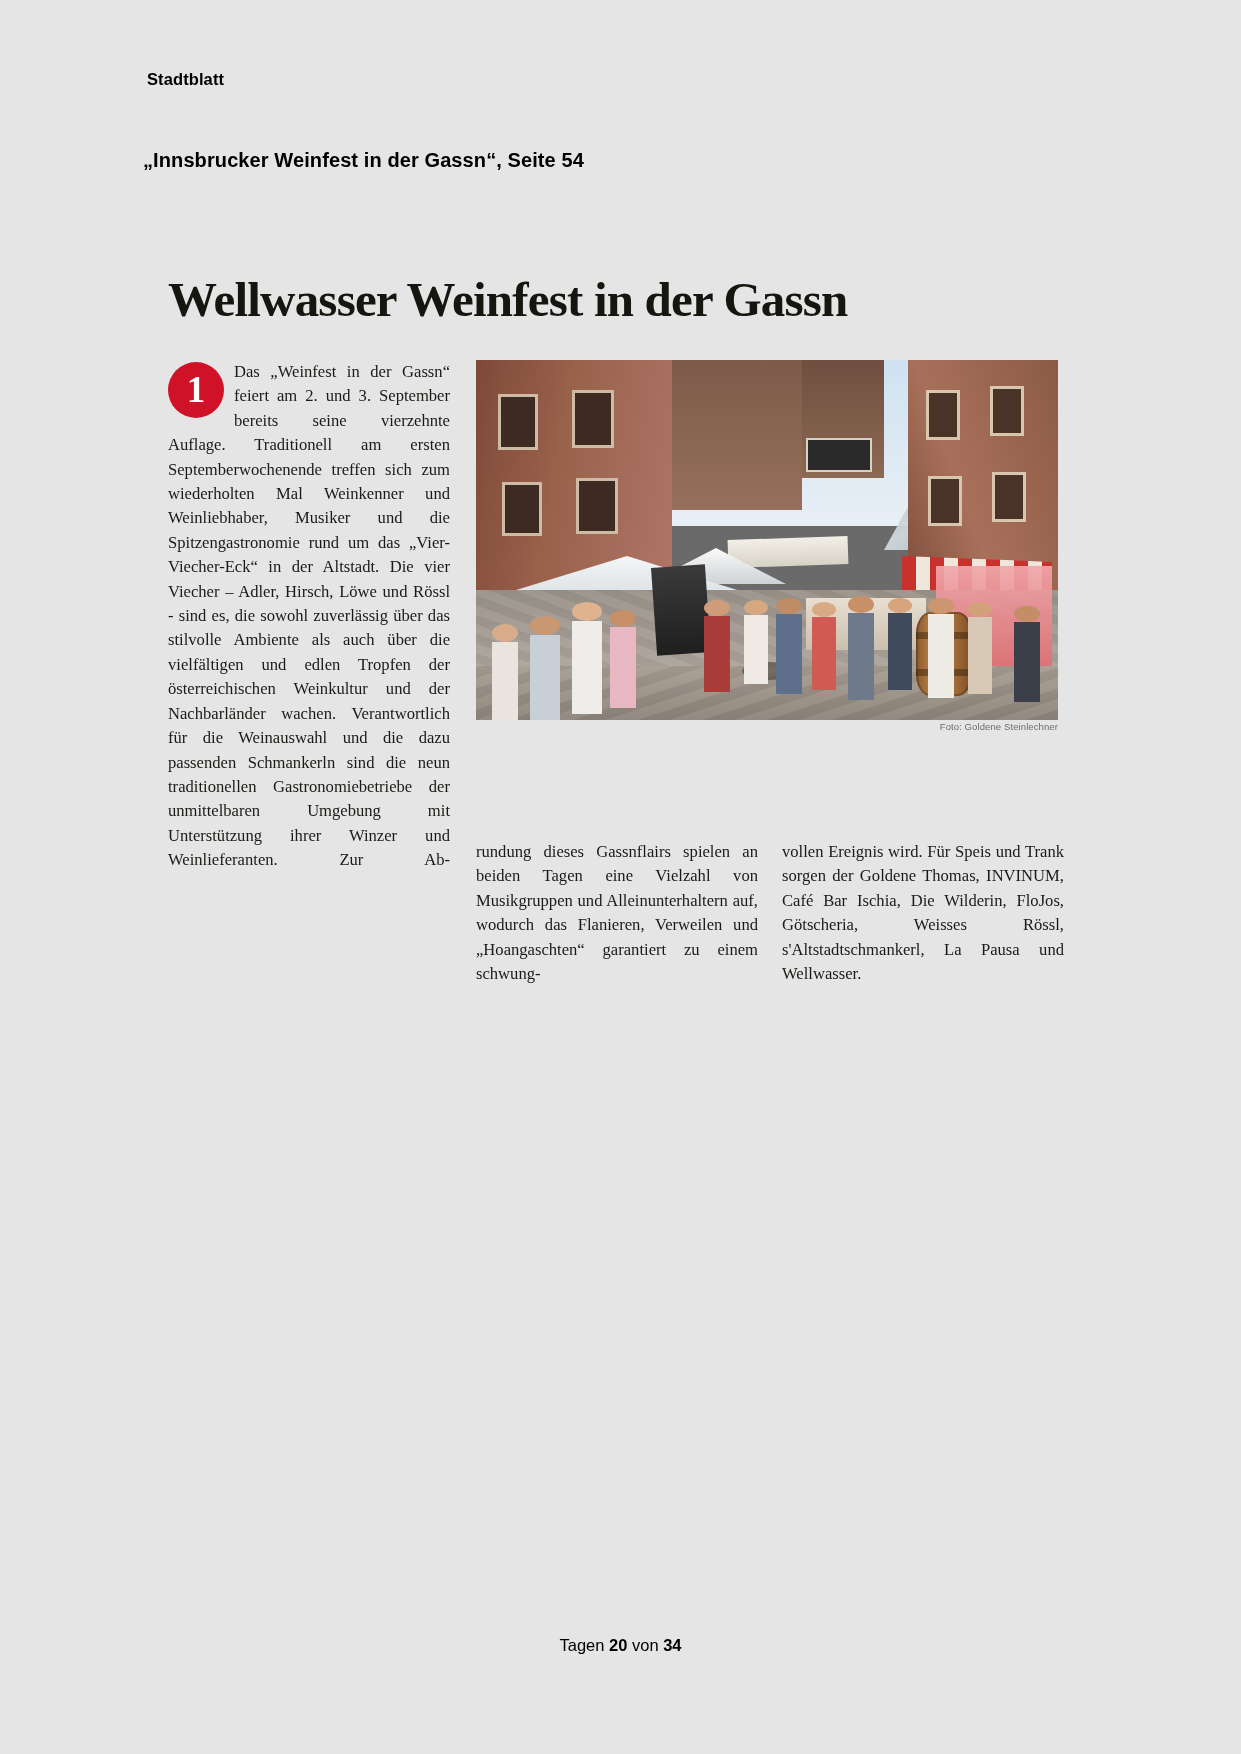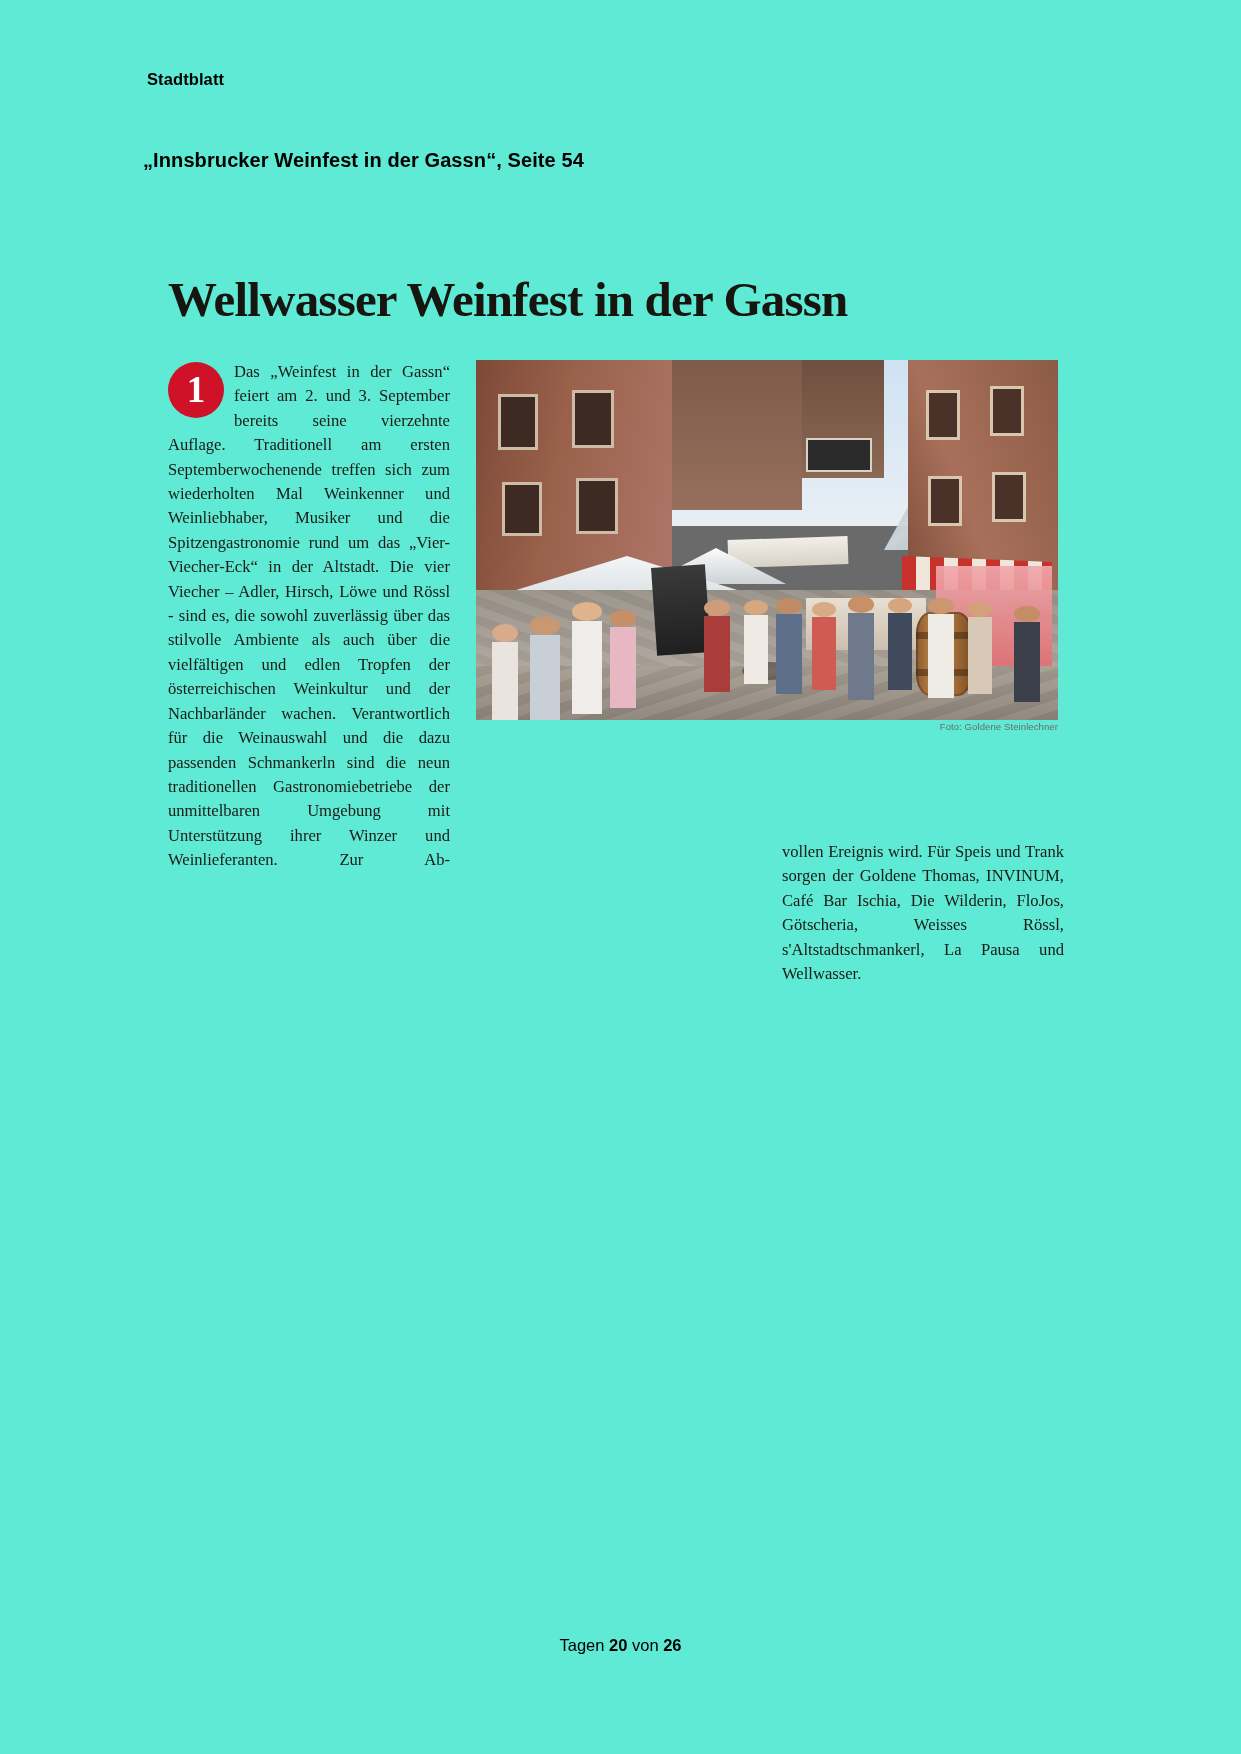--- a/index.html
+++ b/index.html
@@ -12,21 +12,21 @@
     height: 1754px;
     font-family: "Liberation Serif", serif;
     position: relative;
     overflow: hidden;
   }
   .page {
     position: absolute;
     left: 0; top: 0;
     width: 1241px;
     height: 1754px;
-    background: #5eead4;
+    background: #e5e5e5;
   }
 
   
   .doc-header {
     position: absolute;
     left: 147px;
     top: 70px;
     font-family: "Liberation Sans", sans-serif;
     font-size: 16.5px;
     font-weight: bold;
@@ -406,28 +406,31 @@
             <div class="head" style="height:16px;background:#c38d66;"></div>
             <div class="body" style="height:80px;background:#3b3f4a;"></div>
           </div>
         </div>
 
         <div class="caption">
           <div class="caption-credit">Foto: Goldene Steinlechner</div>
         </div>
       </div>
 
+      <div class="col-mid">
+        <p>rundung dieses Gassnflairs spielen an beiden Tagen eine Vielzahl von Musikgruppen und Alleinunterhaltern auf, wodurch das Flanieren, Verweilen und „Hoangaschten“ garantiert zu einem schwung-</p>
+      </div>
 
       <div class="col-right">
         <p>vollen Ereignis wird. Für Speis und Trank sorgen der Goldene Thomas, INVINUM, Café Bar Ischia, Die Wilderin, FloJos, Götscheria, Weisses Rössl, s'Altstadtschmankerl, La Pausa und Wellwasser.</p>
       </div>
 
     </div>
   </div>
 
   <div class="doc-footer">
     <span>Tagen</span>
     <b>20</b>
     <span>von</span>
-    <b>26</b>
+    <b>34</b>
   </div>
 
 </div>
 
 </body></html>

